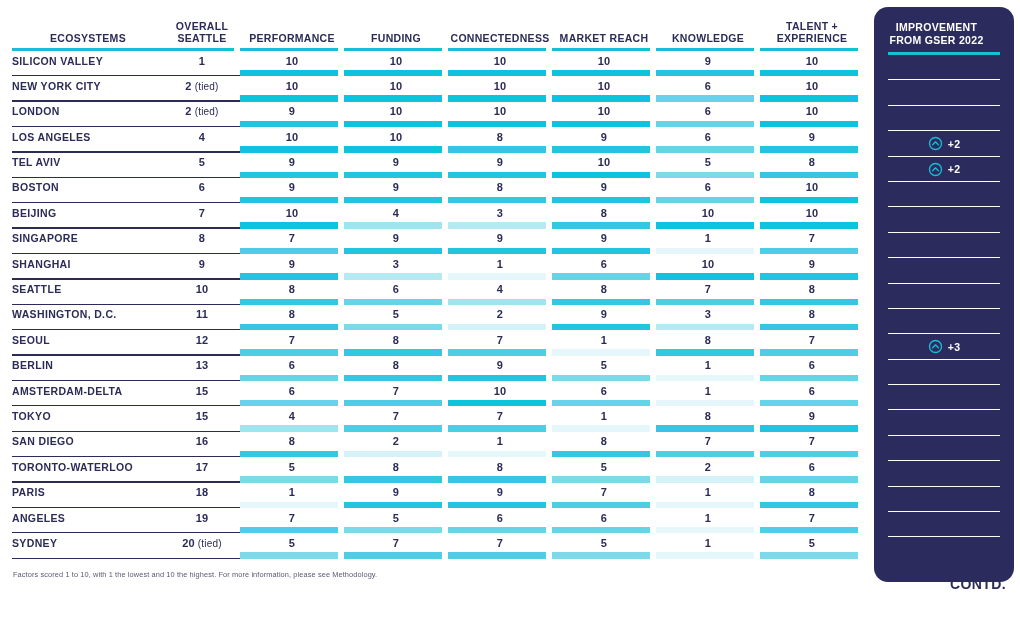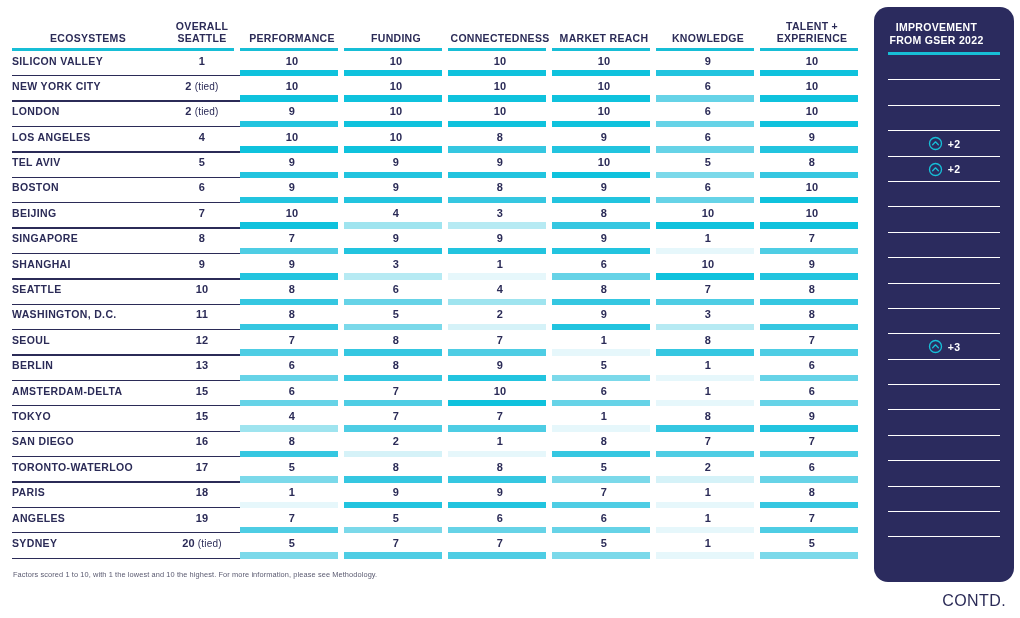--- a/index.html
+++ b/index.html
@@ -191,24 +191,24 @@
   }
   .imp-value {
     color: #ffffff;
     font-size: 10.5px;
     font-weight: bold;
     letter-spacing: 0.2px;
   }
   #contd {
     position: absolute;
     right: 14px;
-    top: 592px;
+    top: 576px;
     color: #2b2b57;
-    font-size: 16px;
-    font-weight: normal;
+    font-size: 14px;
+    font-weight: bold;
     letter-spacing: 0.4px;
   }
 </style>
 </head>
 <body>
 
 <div id="root">
 
   <div id="table-area">
     <div class="grid">

